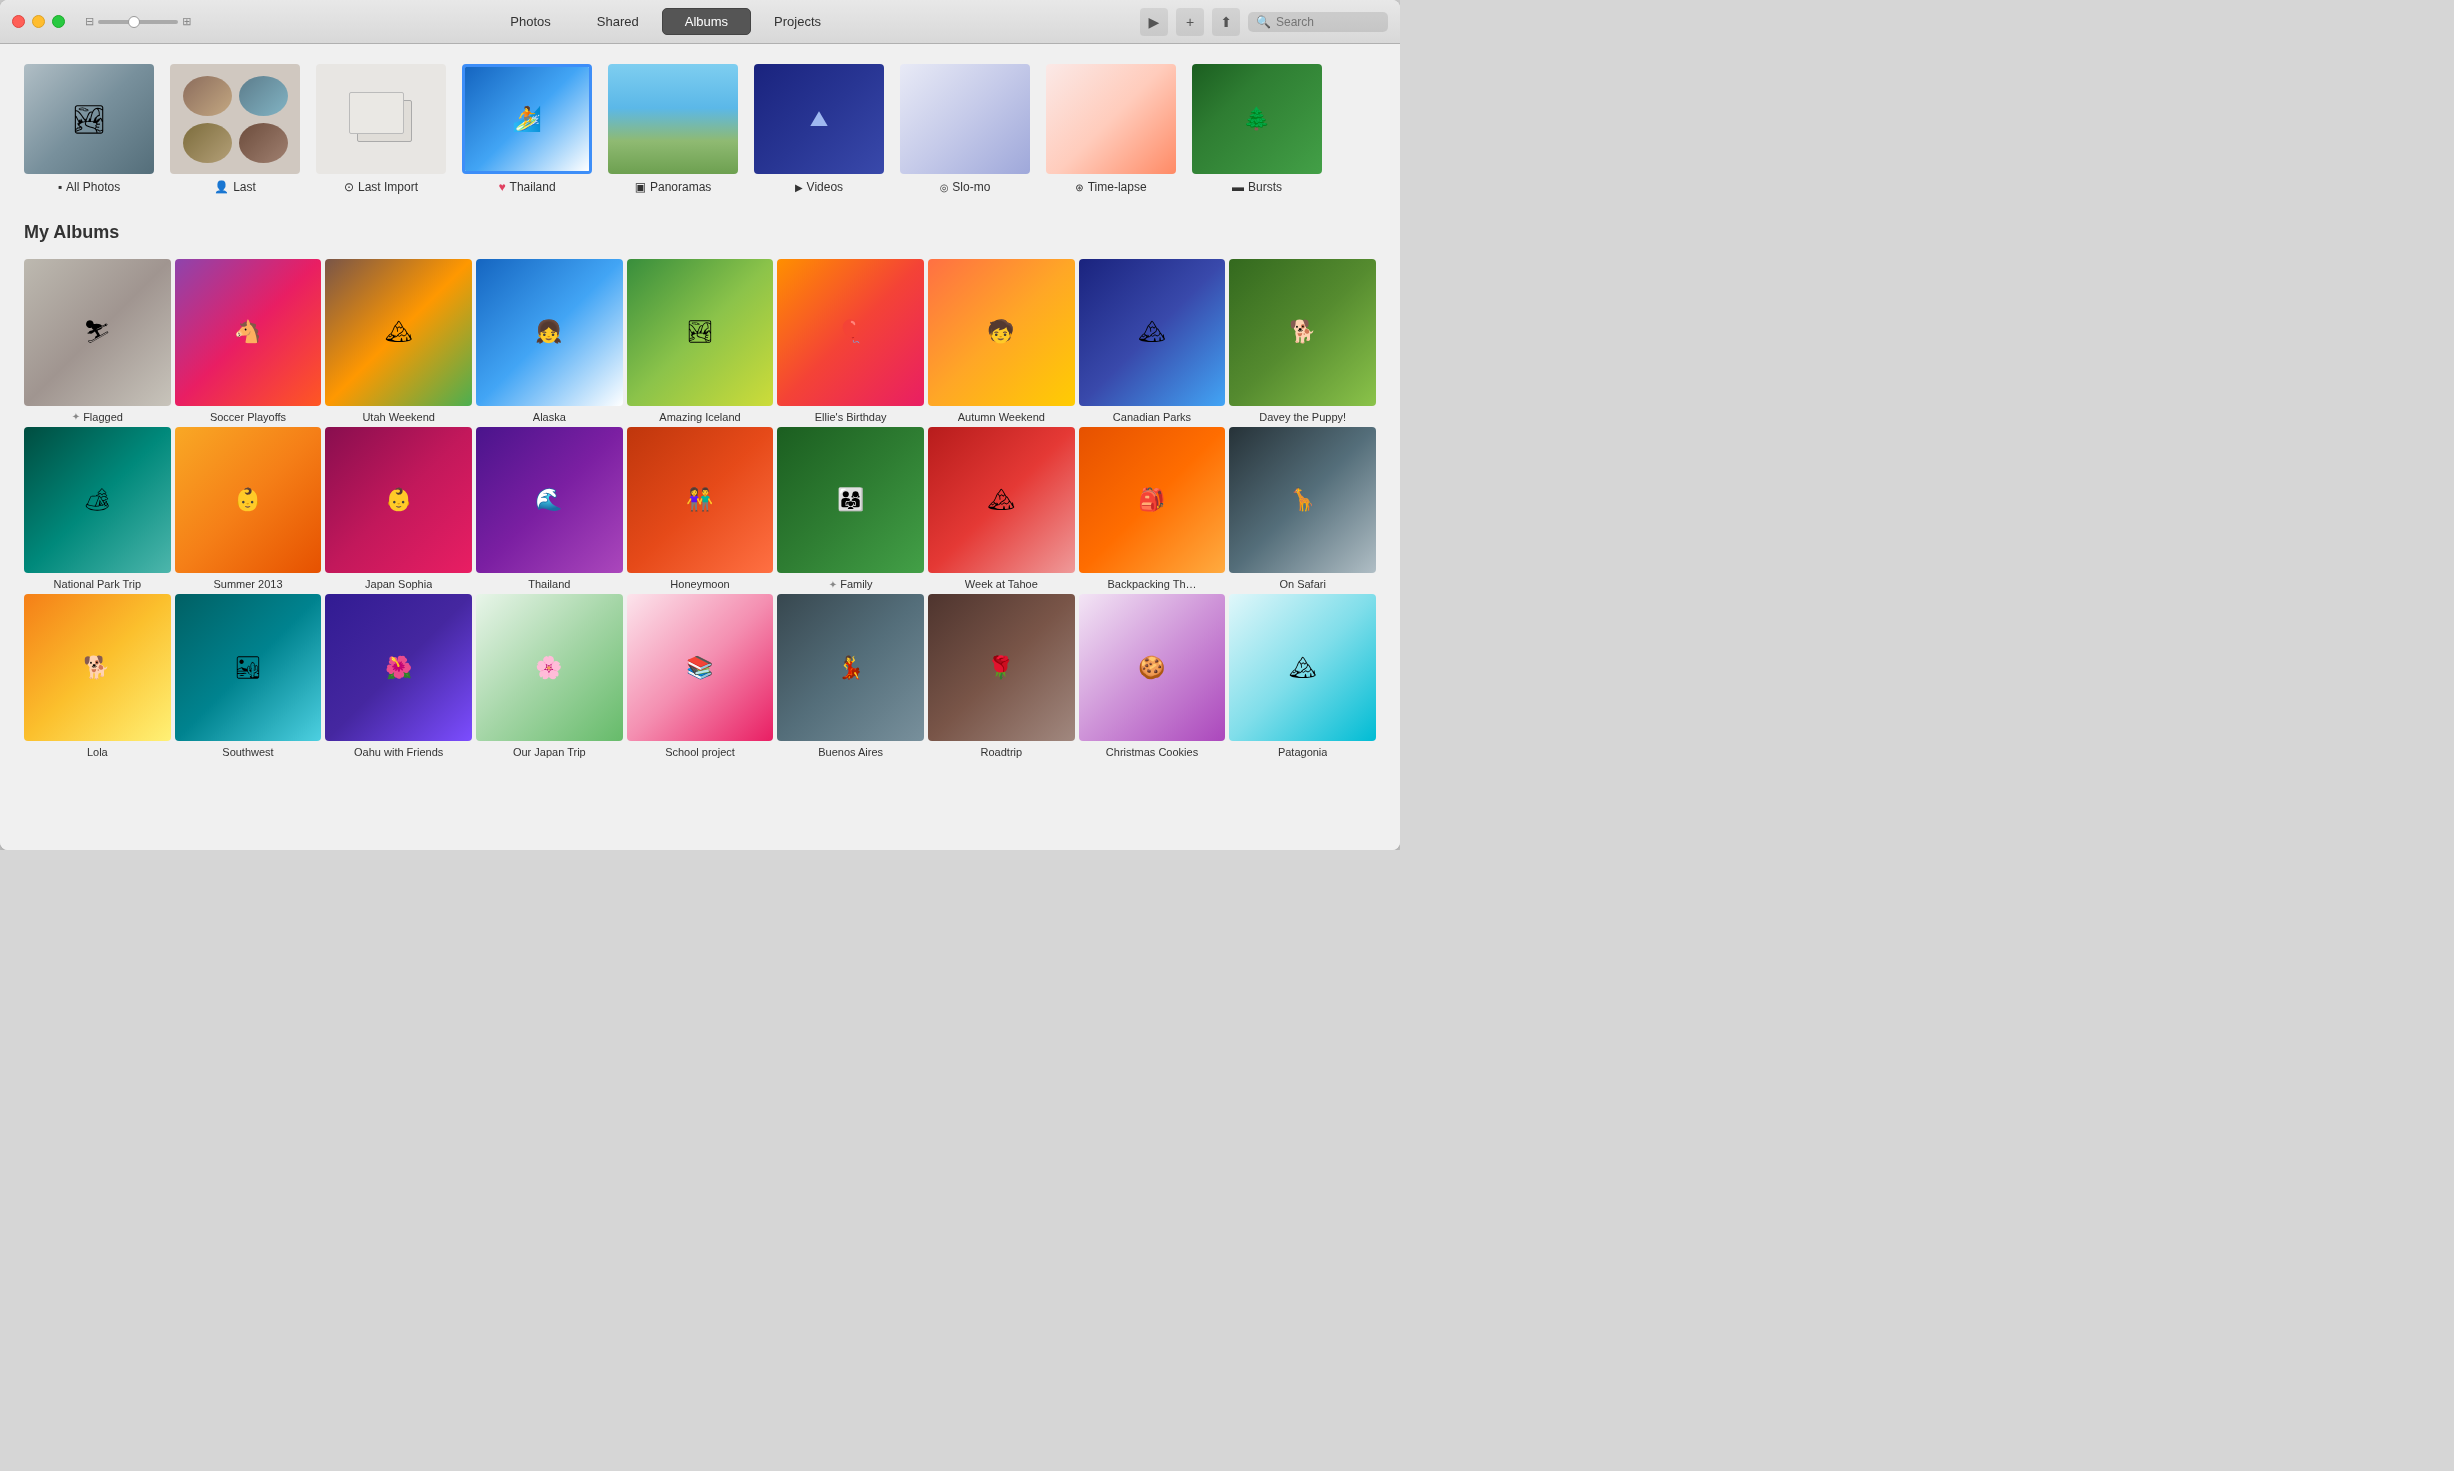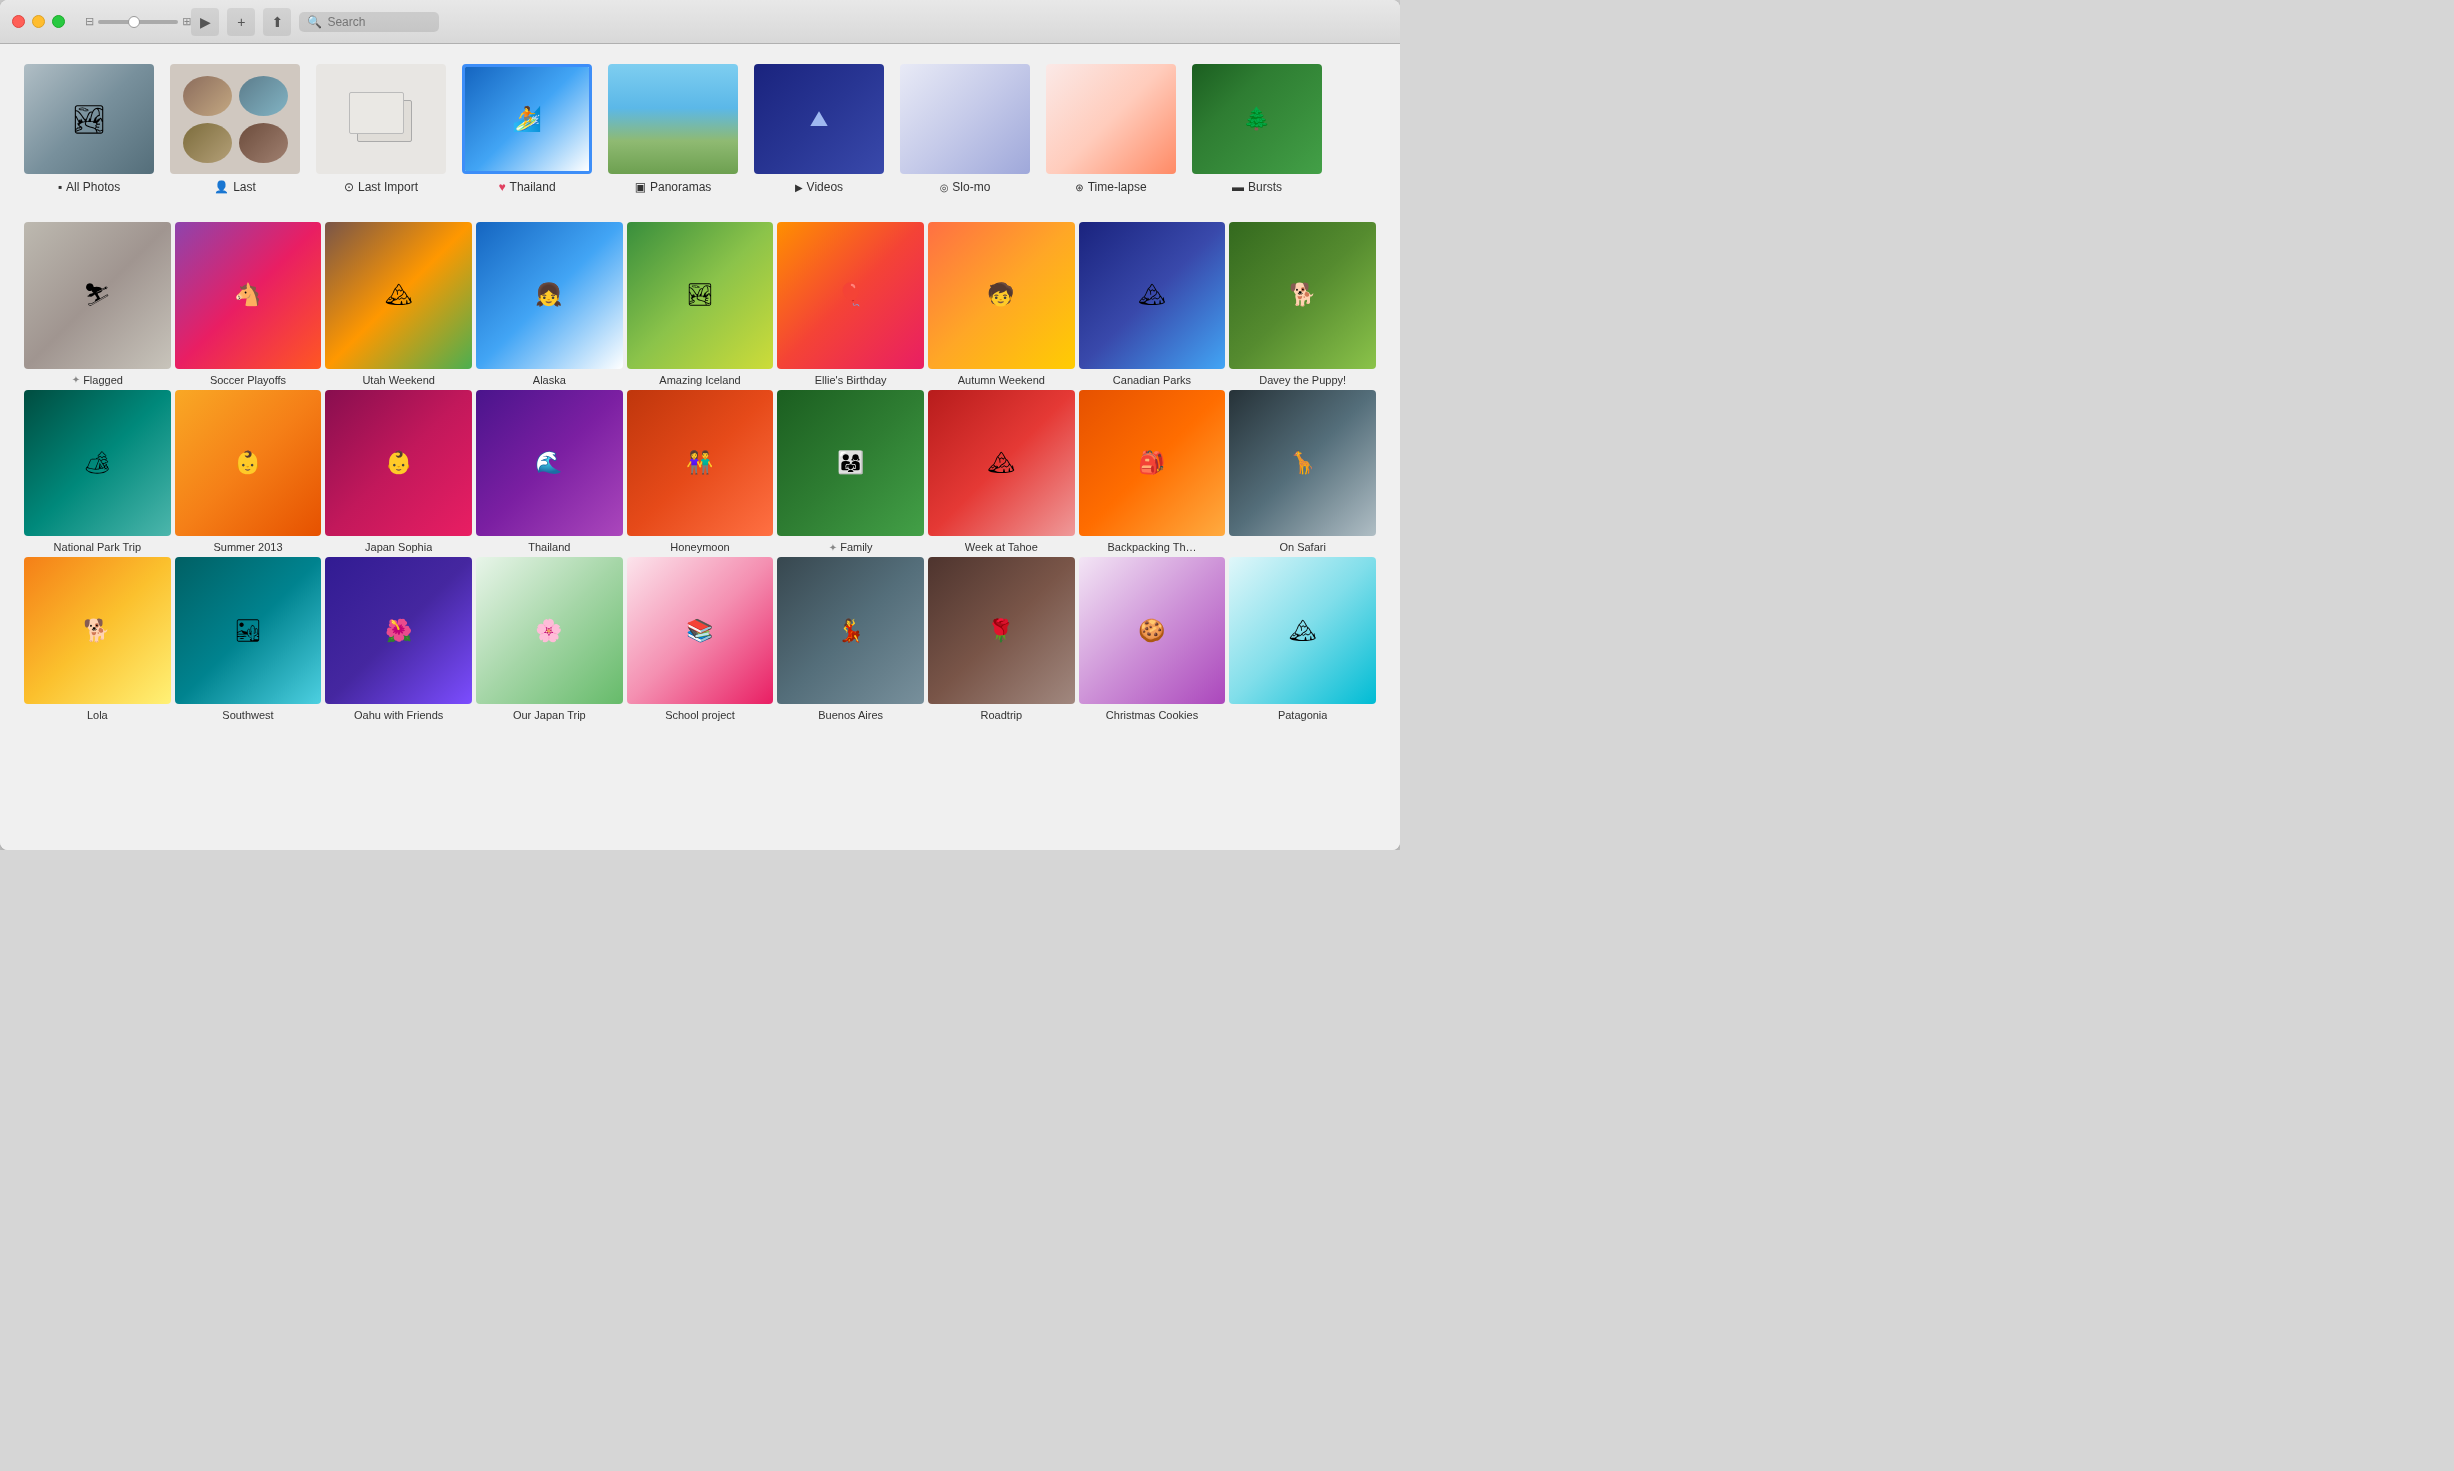--- a/index.html
+++ b/index.html
@@ -280,20 +280,26 @@
       <div class="traffic-light tl-min"></div>
       <div class="traffic-light tl-max"></div>
     </div>
     <div class="slider-area">
       <span style="font-size:11px;color:#888;">⊟</span>
       <div class="slider-track">
         <div class="slider-thumb"></div>
       </div>
       <span style="font-size:11px;color:#888;">⊞</span>
     </div>
+    <div class="nav-tabs">
+      <div class="nav-tab">Photos</div>
+      <div class="nav-tab">Shared</div>
+      <div class="nav-tab active">Albums</div>
+      <div class="nav-tab">Projects</div>
+    </div>
     <div class="title-actions">
       <div class="icon-btn">▶</div>
       <div class="icon-btn">+</div>
       <div class="icon-btn">⬆</div>
       <div class="search-box">
         <span style="color:#888;font-size:12px;">🔍</span>
         <input type="text" placeholder="Search" style="">
       </div>
     </div>
   </div>
@@ -396,20 +402,21 @@
         <div class="sys-thumb">
           <div class="photo-bg cbursts" style="font-size:22px;">🌲</div>
         </div>
         <div class="sys-label">
           <span style="font-size:12px;">▬</span>
           <span>Bursts</span>
         </div>
       </div>
     </div>
 
+    <div class="section-title">My Albums</div>
     <div class="albums-grid">
 
       <div class="album-item">
         <div class="album-thumb">
           <div class="photo-bg cflagged" style="font-size:22px;">⛷</div>
         </div>
         <div class="album-label">
           <span style="font-size:10px;color:#888;">✦</span>
           <span>Flagged</span>
         </div>

